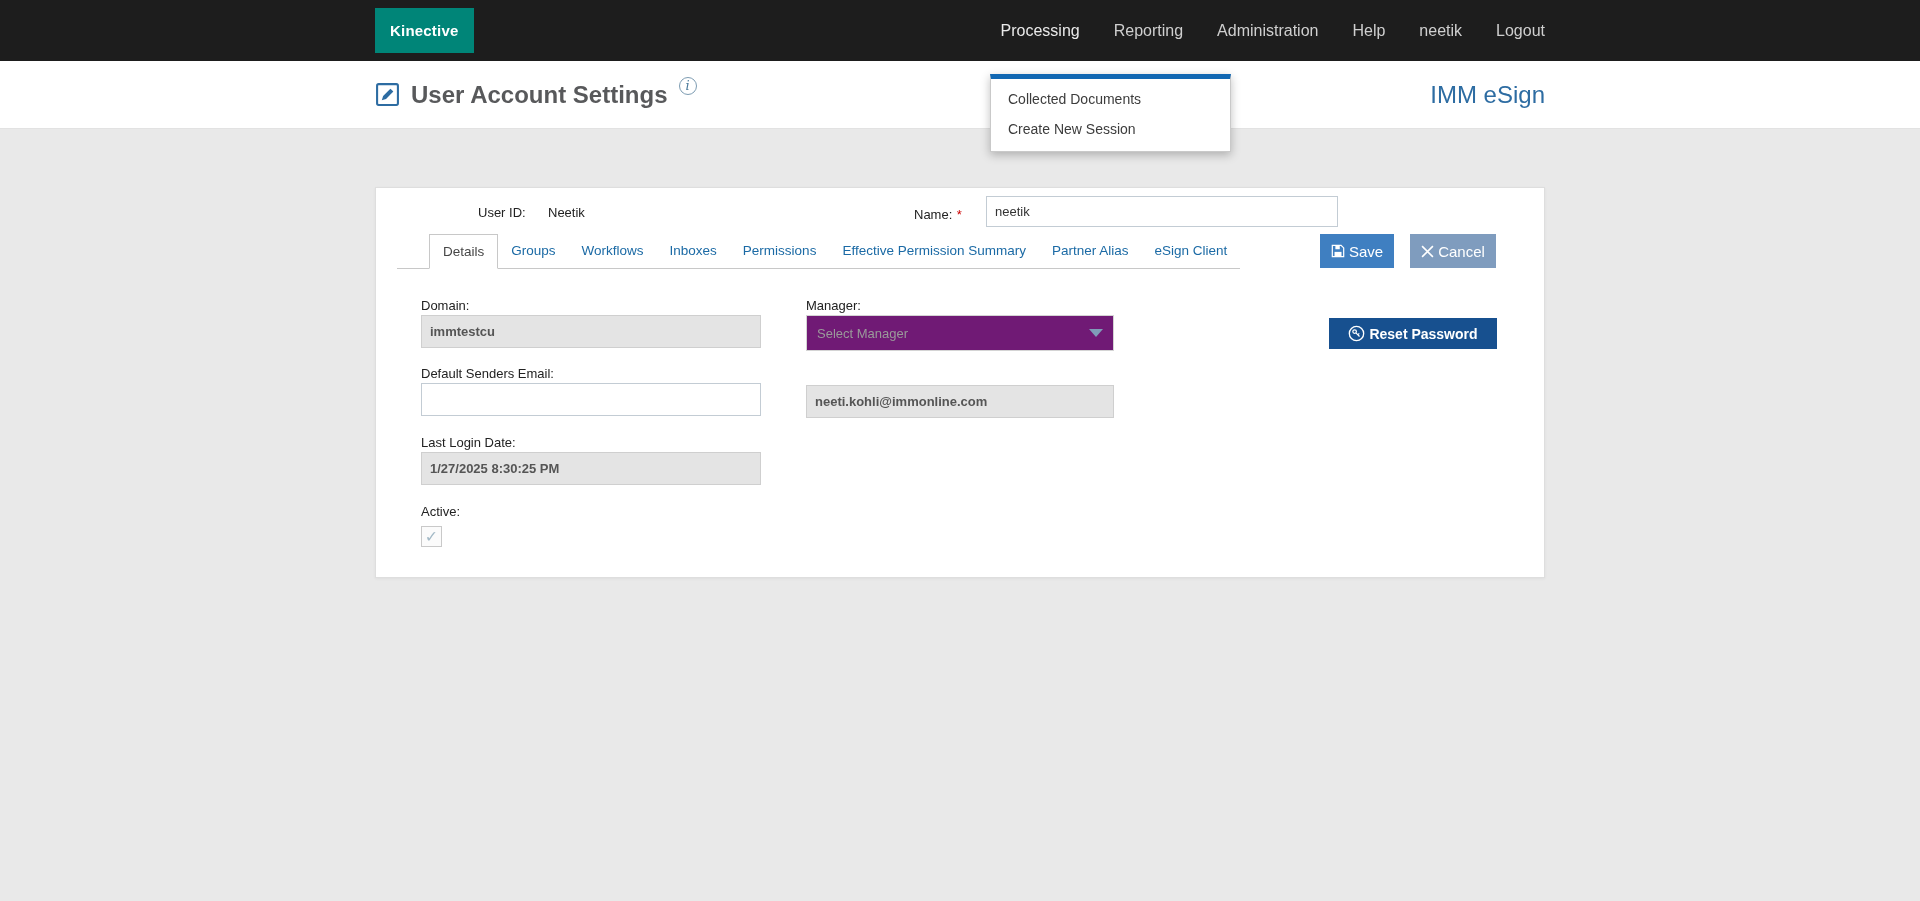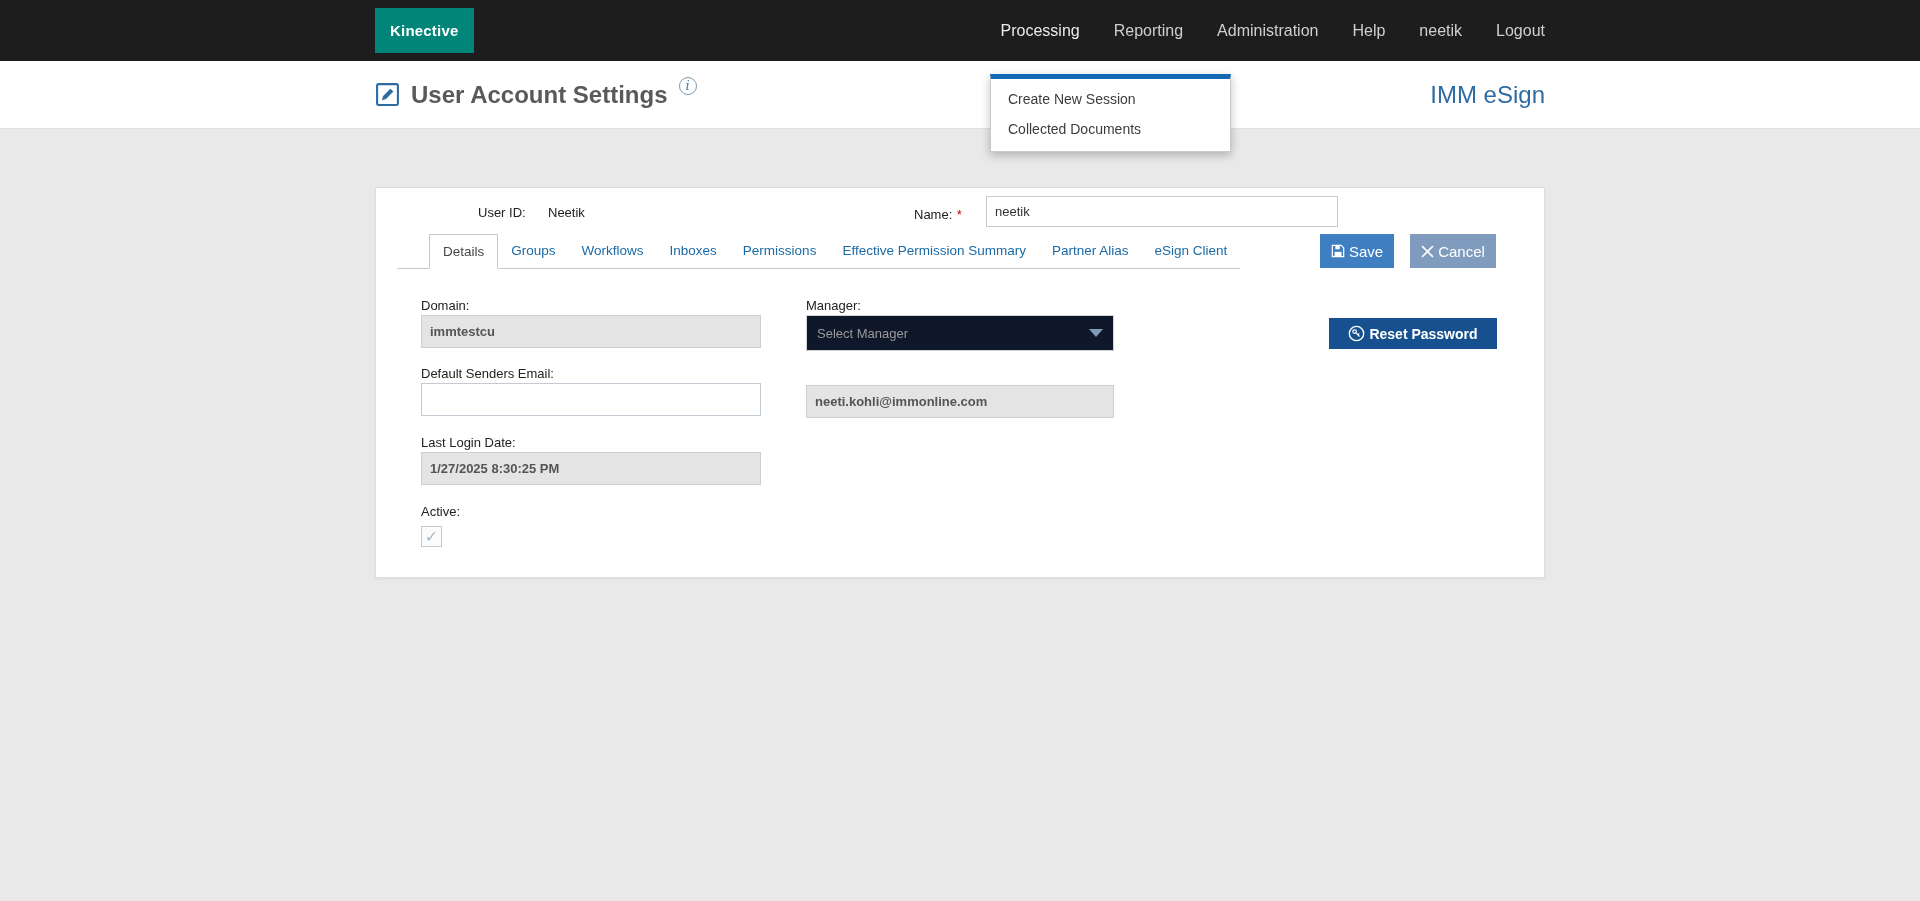--- a/index.html
+++ b/index.html
@@ -85,21 +85,21 @@
   .btn-save  { position: absolute; left: 944px;  top: 46px; width: 74px;  height: 34px; background: #3f7fc1; font-size: 15px; }
   .btn-cancel{ position: absolute; left: 1034px; top: 46px; width: 86px;  height: 34px; background: #7f9cbe; font-size: 15px; }
   .btn-reset { position: absolute; left: 953px;  top: 130px; width: 168px; height: 31px; background: #17508f; font-size: 14px; font-weight: bold; }
 
   
   .domain-label   { position: absolute; left: 45px;  top: 110px; }
   .domain-input   { position: absolute; left: 45px;  top: 127px; width: 340px; height: 33px; }
   .manager-label  { position: absolute; left: 430px; top: 110px; }
   .manager-box {
     position: absolute; left: 430px; top: 127px; width: 308px; height: 33px;
-    background: #0f172a; border: 1px solid #d4d4d4; color: #9a9a9a; font-size: 13px;
+    background: #701a75; border: 1px solid #d4d4d4; color: #9a9a9a; font-size: 13px;
     display: flex; align-items: center; padding: 17px 10px;
   }
   .select-arrow {
     position: absolute; right: 10px; top: 13px; width: 0; height: 0;
     border-left: 7px solid transparent; border-right: 7px solid transparent;
     border-top: 8px solid #7f9cb8;
   }
   .dse-label        { position: absolute; left: 45px;  top: 178px; }
   .dse-input        { position: absolute; left: 45px;  top: 195px; width: 340px; height: 33px; }
   .user-email-label { position: absolute; left: 430px; top: 180px; margin-top: 36px; }
@@ -140,22 +140,22 @@
         </svg>
       </span>
       <span class="page-title">User Account Settings</span>
       <span class="info-icon">i</span>
     </div>
     <span class="brand">IMM eSign</span>
   </div>
 </div>
 
 <div class="menu">
+  <div class="menu-item">Collected Documents</div>
   <div class="menu-item">Create New Session</div>
-  <div class="menu-item">Collected Documents</div>
 </div>
 
 <div class="main">
   <section class="card">
 
     <span class="lbl user-id-label">User ID:</span>
     <span class="lbl user-id-value">Neetik</span>
 
     <span class="name-label"><span class="lbl">Name:</span> <span class="req">*</span></span>
     <input class="txt name-input" type="text" value="neetik" style="">

